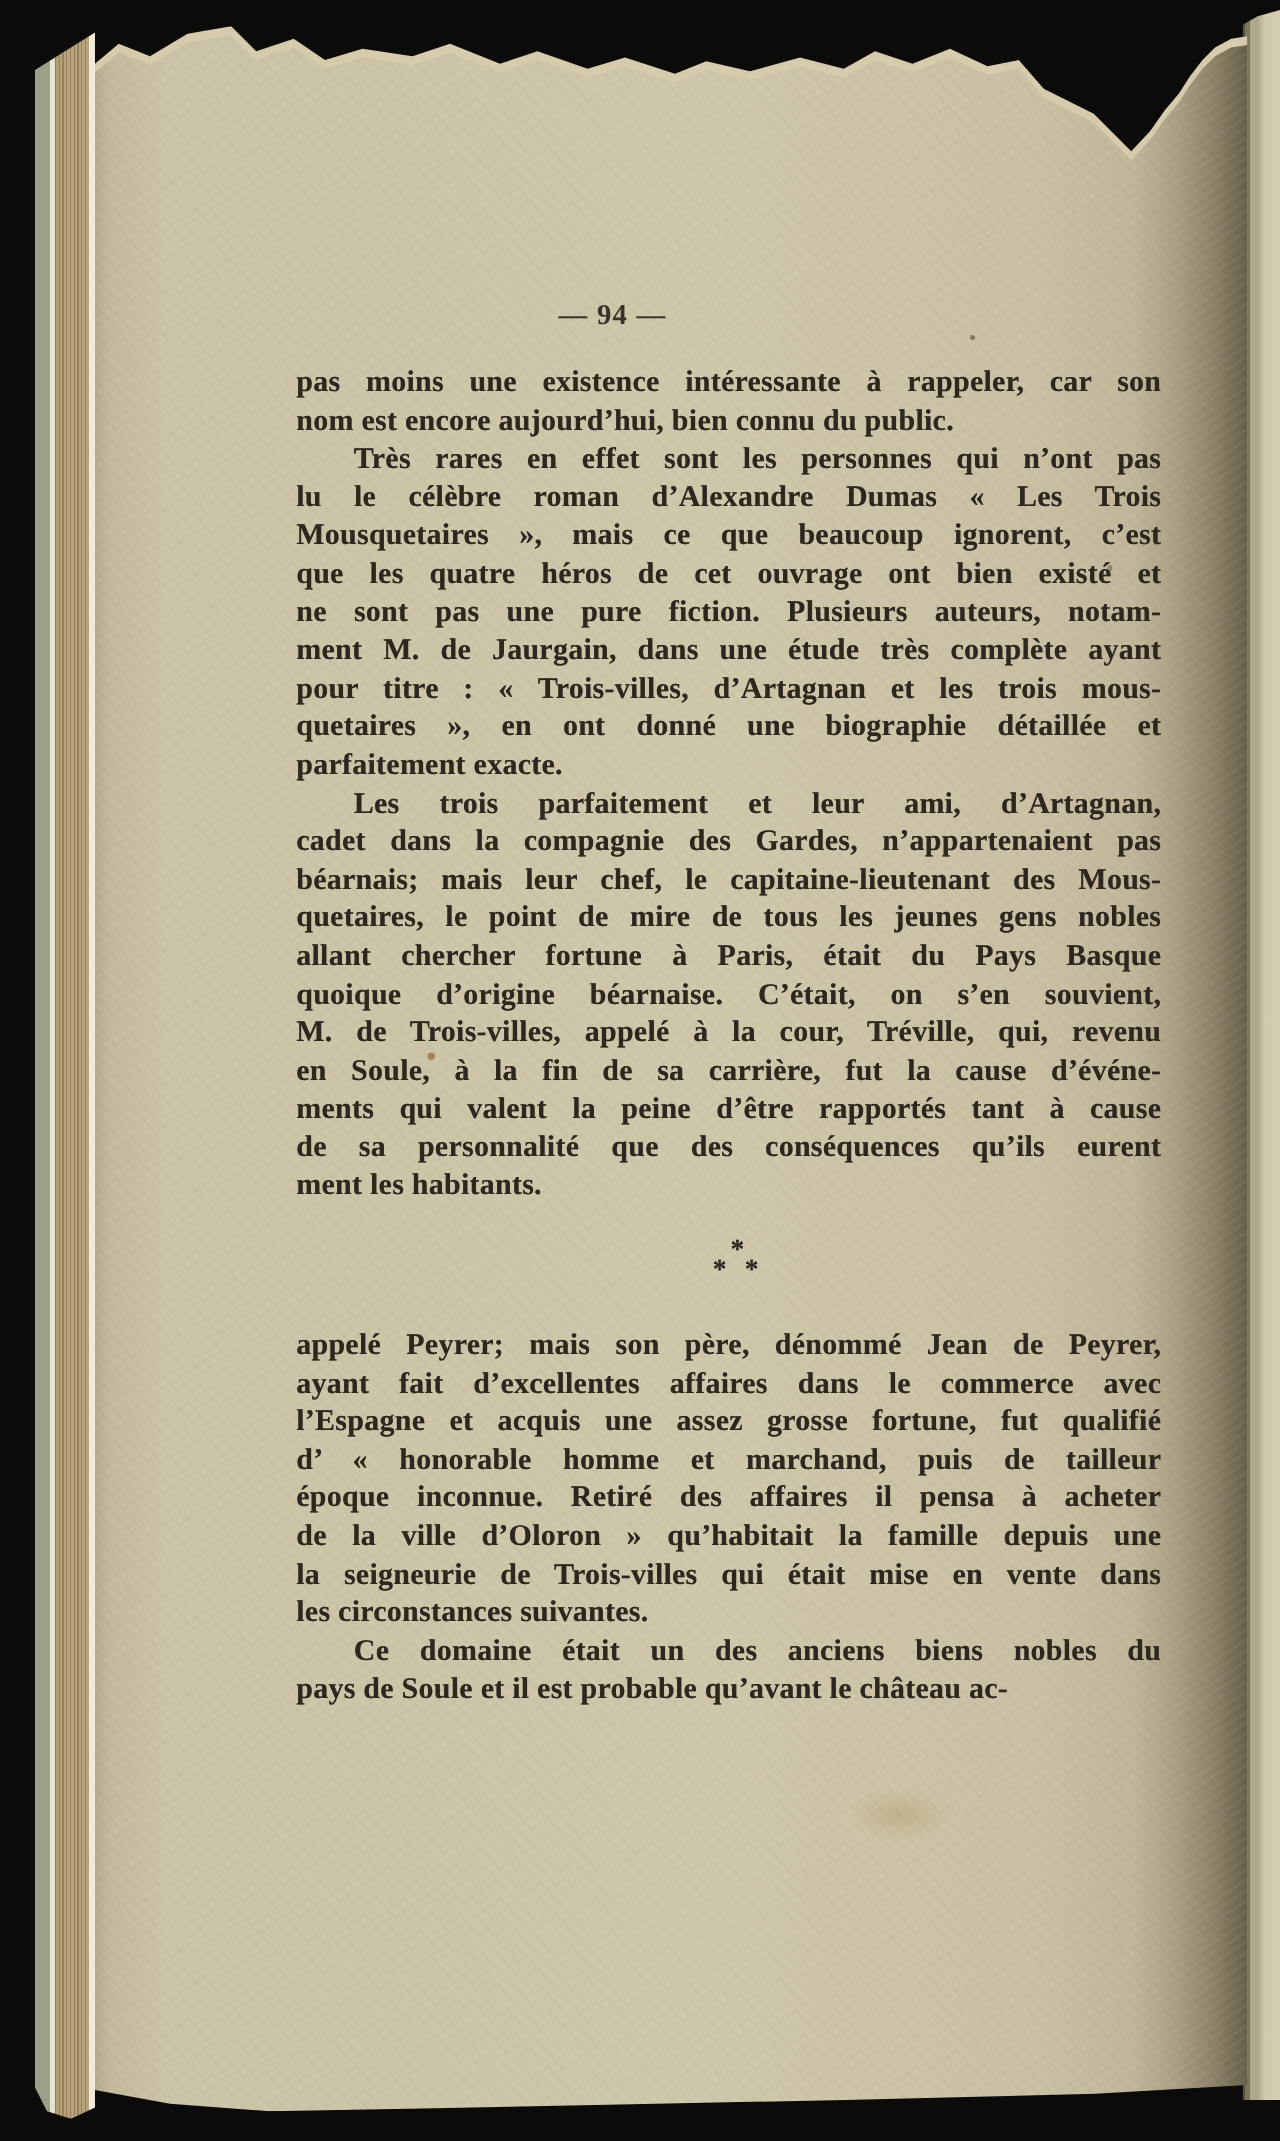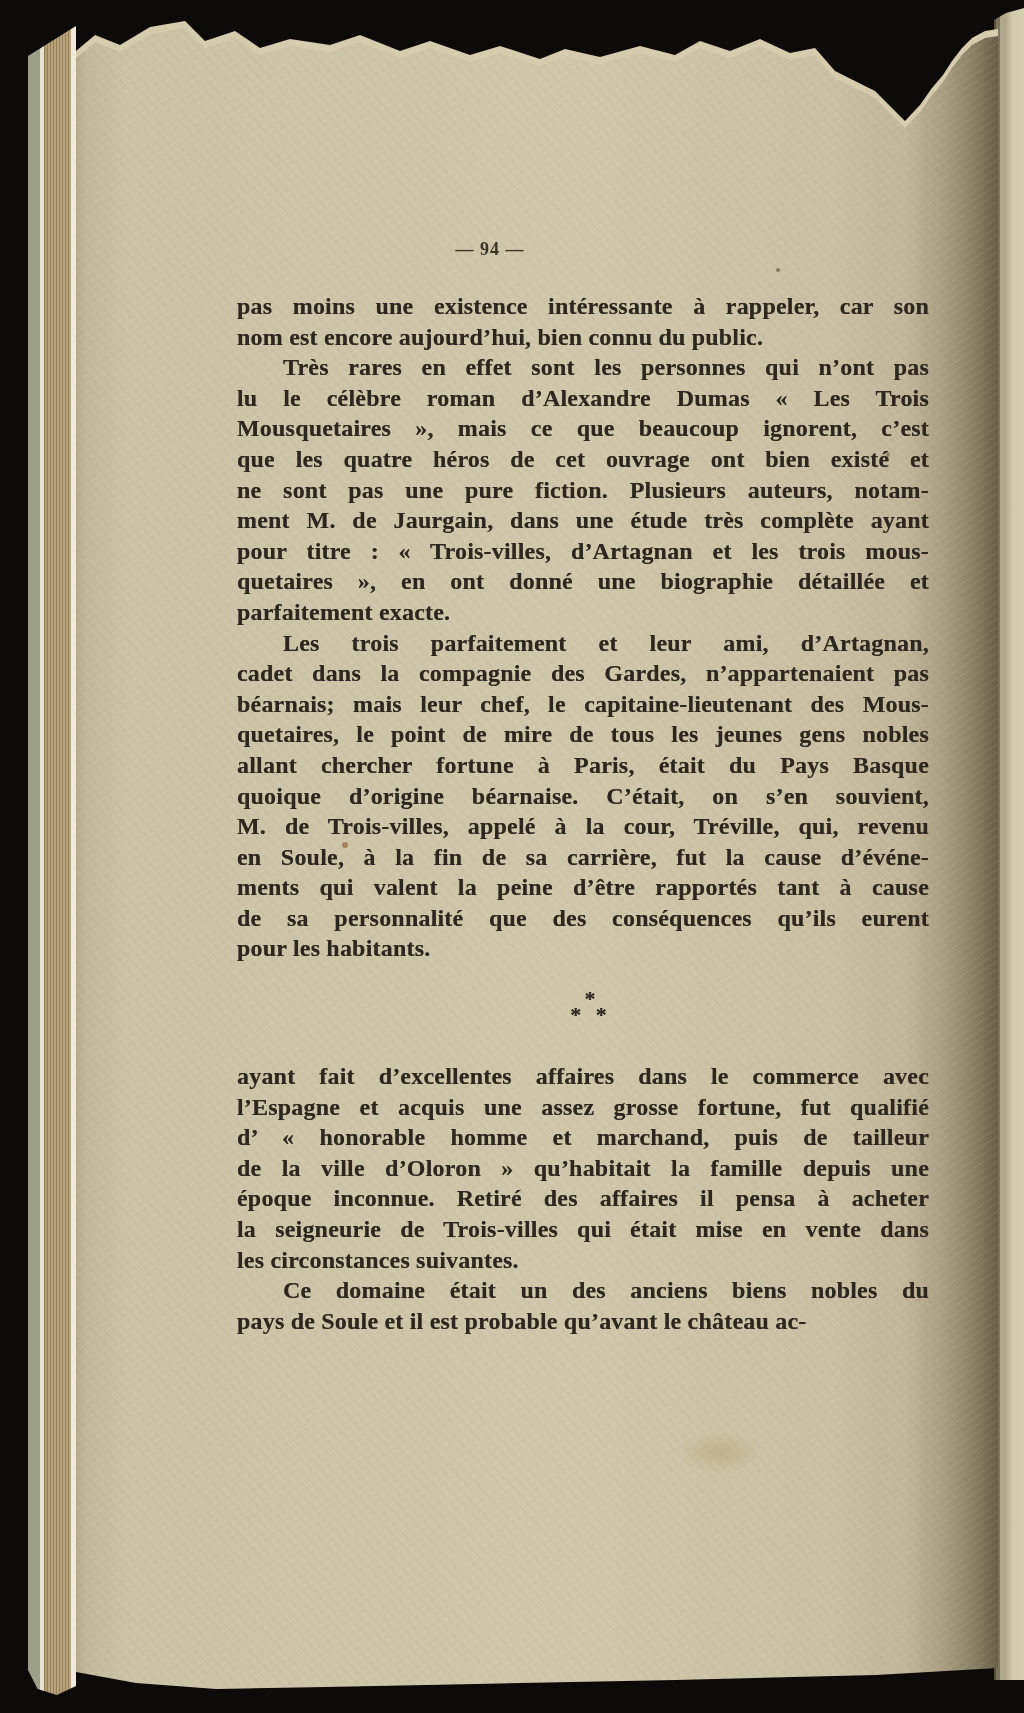--- a/index.html
+++ b/index.html
@@ -57,21 +57,21 @@
       400px 1684px,250px 1687px,140px 1689px,60px 1683px,0 1672px); }
   
   .right-page{
     position:absolute;left:994px;top:8px;width:30px;height:1672px;
     background:linear-gradient(90deg,#57503e 0 2px,#7c745d 2px 6px,#b0a88c 6px 12px,
       #d0c9ae 18px,#d4cdb2 100%);
     clip-path:polygon(0 12px,40% 5px,100% 0,100% 100%,0 100%);
   }
   .page-number{
     position:absolute;left:304px;top:239px;width:220px;
-    text-align:center;font-size:18px;font-weight:700;color:#3a332a;
+    text-align:center;font-size:23px;font-weight:700;color:#3a332a;
     letter-spacing:1px;
   }
   .text-block{
     position:absolute;left:161px;top:291px;width:692px;
     color:#2d271f;font-size:24px;font-weight:700;line-height:30.6px;
     letter-spacing:.2px;
     text-shadow:0 0 .5px rgba(45,39,31,.55);
   }
   .line{text-align:justify;text-align-last:justify;overflow:hidden;white-space:normal;}
   .line.last{text-align-last:left;}
@@ -117,32 +117,33 @@
           <div class="line indent">Les trois parfaitement et leur ami, d’Artagnan,</div>
           <div class="line">cadet dans la compagnie des Gardes, n’appartenaient pas</div>
           <div class="line">béarnais; mais leur chef, le capitaine-lieutenant des Mous-</div>
           <div class="line">quetaires, le point de mire de tous les jeunes gens nobles</div>
           <div class="line">allant chercher fortune à Paris, était du Pays Basque</div>
           <div class="line">quoique d’origine béarnaise. C’était, on s’en souvient,</div>
           <div class="line">M. de Trois-villes, appelé à la cour, Tréville, qui, revenu</div>
           <div class="line">en Soule, à la fin de sa carrière, fut la cause d’événe-</div>
           <div class="line">ments qui valent la peine d’être rapportés tant à cause</div>
           <div class="line">de sa personnalité que des conséquences qu’ils eurent</div>
-          <div class="line last">pour les habitants.</div>
+          <div class="line last">ment les habitants.</div>
         </div>
       <div class="divider">
         <span class="star-top">*</span>
         <span class="star-bottom">* *</span>
       </div>
       <div class="text-section">
+          <div class="line">appelé Peyrer; mais son père, dénommé Jean de Peyrer,</div>
           <div class="line">ayant fait d’excellentes affaires dans le commerce avec</div>
           <div class="line">l’Espagne et acquis une assez grosse fortune, fut qualifié</div>
           <div class="line">d’ « honorable homme et marchand, puis de tailleur</div>
+          <div class="line">époque inconnue. Retiré des affaires il pensa à acheter</div>
           <div class="line">de la ville d’Oloron » qu’habitait la famille depuis une</div>
-          <div class="line">époque inconnue. Retiré des affaires il pensa à acheter</div>
           <div class="line">la seigneurie de Trois-villes qui était mise en vente dans</div>
           <div class="line last">les circonstances suivantes.</div>
           <div class="line indent">Ce domaine était un des anciens biens nobles du</div>
           <div class="line last">pays de Soule et il est probable qu’avant le château ac-</div>
         </div>
     </div>
     <div class="stain"></div>
     <div class="speck s1"></div>
     <div class="speck s2"></div>
     <div class="speck s3"></div>

